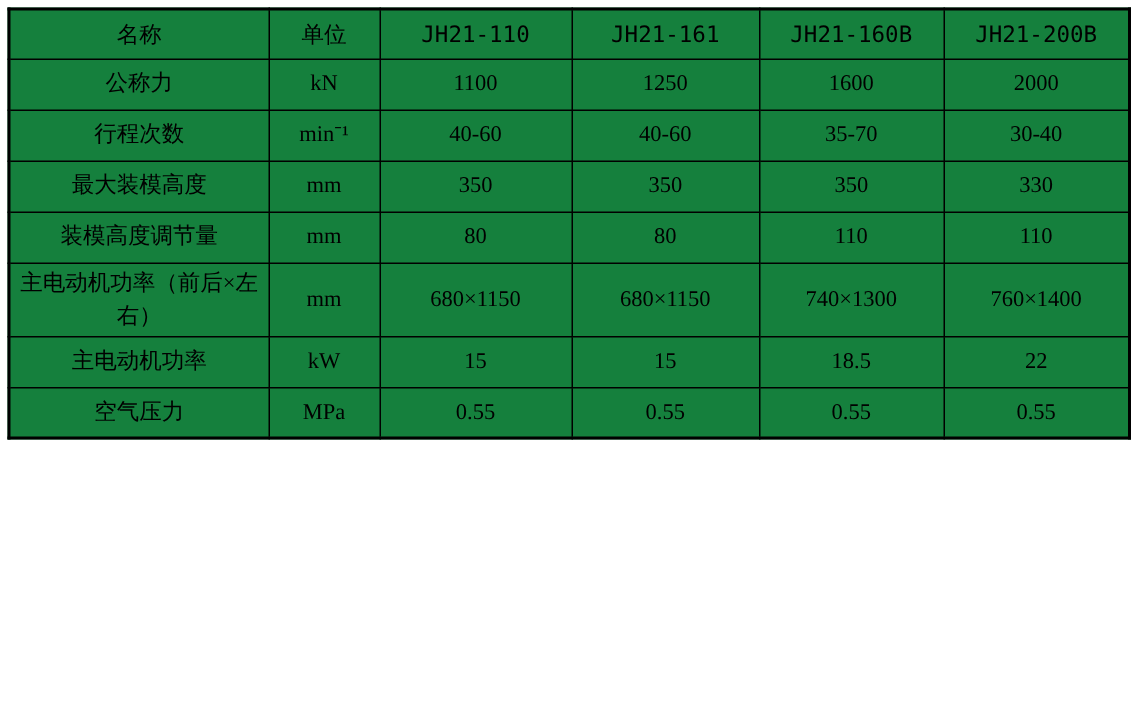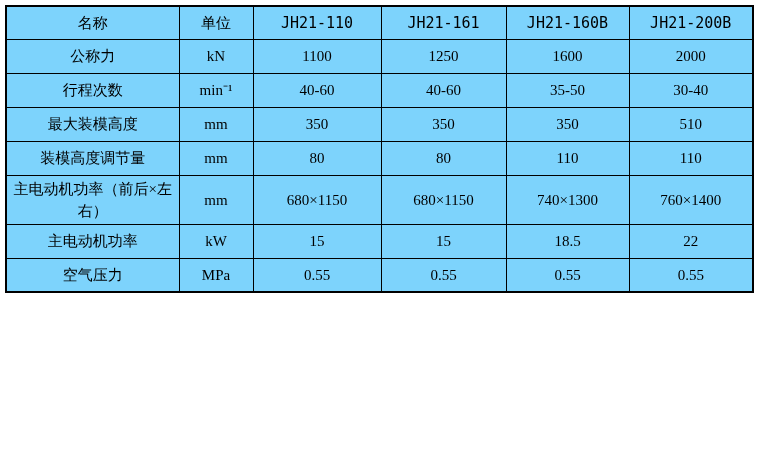--- a/index.html
+++ b/index.html
@@ -15,21 +15,21 @@
     font-family: "DejaVu Sans Mono", "Liberation Mono", monospace;
   }
   table.spec-table {
     position: absolute;
     left: 5px;
     top: 5px;
     width: 747px;
     border-collapse: collapse;
     table-layout: fixed;
     border: 2px solid #000000;
-    background: #7dd3fc;
+    background: #15803d;
   }
   .spec-table th,
   .spec-table td {
     border: 1px solid #000000;
     text-align: center;
     vertical-align: middle;
     font-size: 15px;
     font-weight: normal;
     padding: 2px 6px;
     line-height: 22px;
@@ -68,30 +68,30 @@
         <td>1100</td>
         <td>1250</td>
         <td>1600</td>
         <td>2000</td>
       </tr>
       <tr>
         <td>行程次数</td>
         <td>min⁻¹</td>
         <td>40-60</td>
         <td>40-60</td>
-        <td>35-50</td>
+        <td>35-70</td>
         <td>30-40</td>
       </tr>
       <tr>
         <td>最大装模高度</td>
         <td>mm</td>
         <td>350</td>
         <td>350</td>
         <td>350</td>
-        <td>510</td>
+        <td>330</td>
       </tr>
       <tr>
         <td>装模高度调节量</td>
         <td>mm</td>
         <td>80</td>
         <td>80</td>
         <td>110</td>
         <td>110</td>
       </tr>
       <tr>

